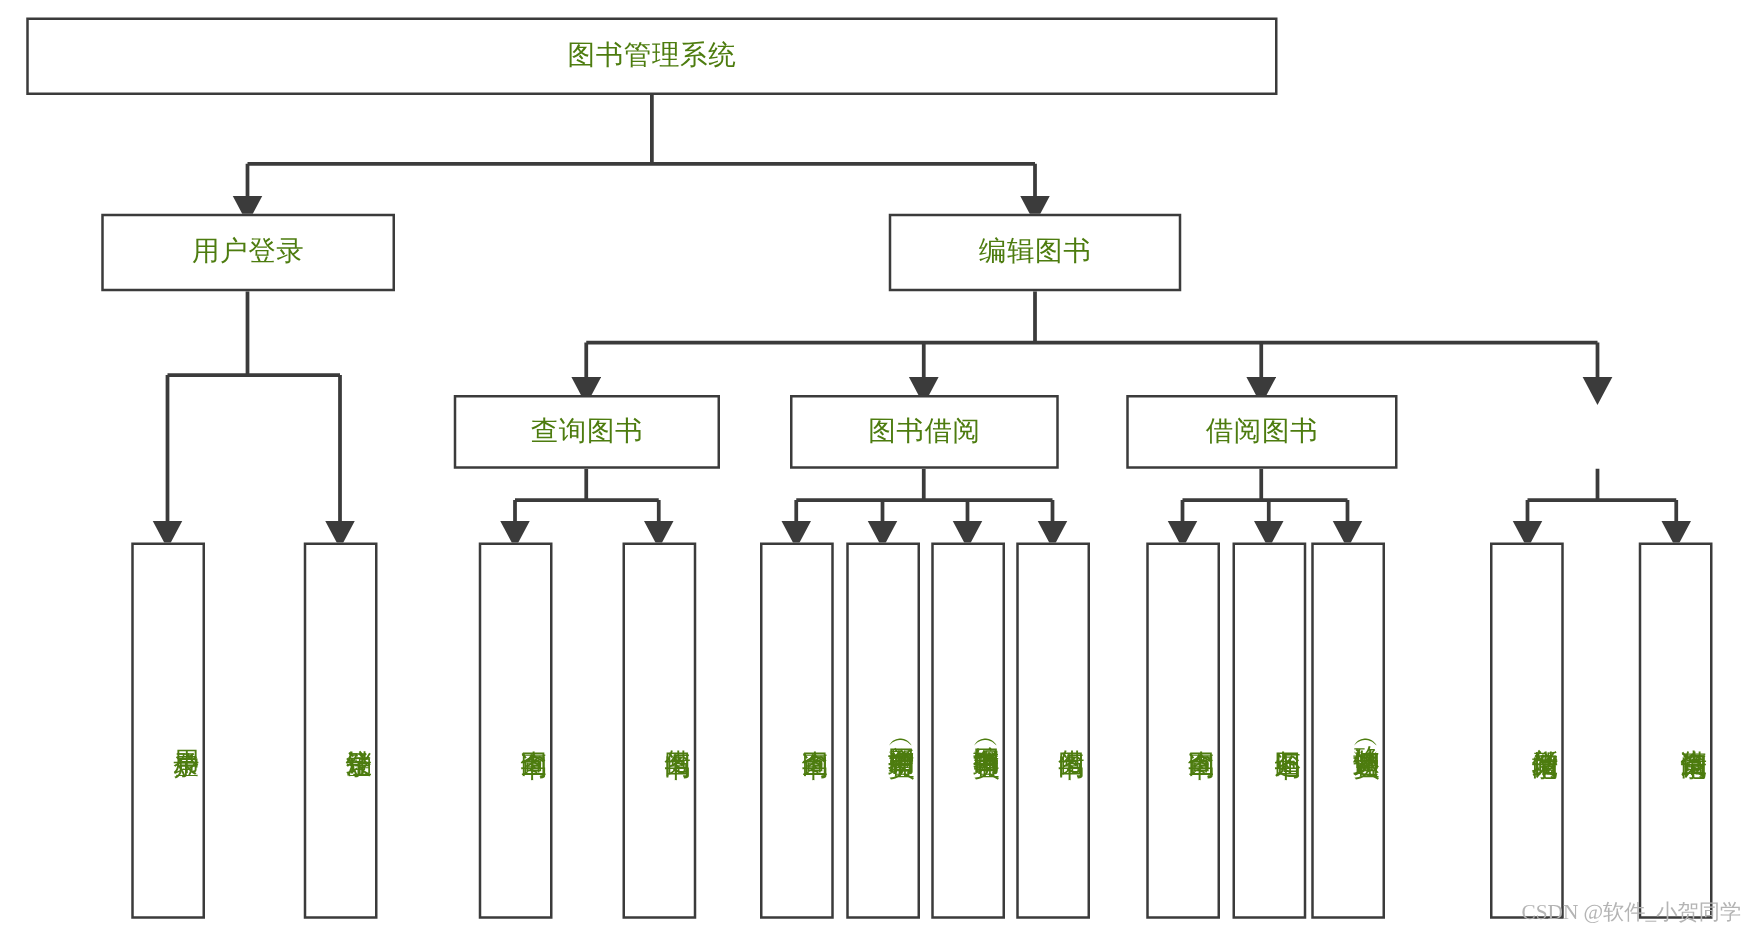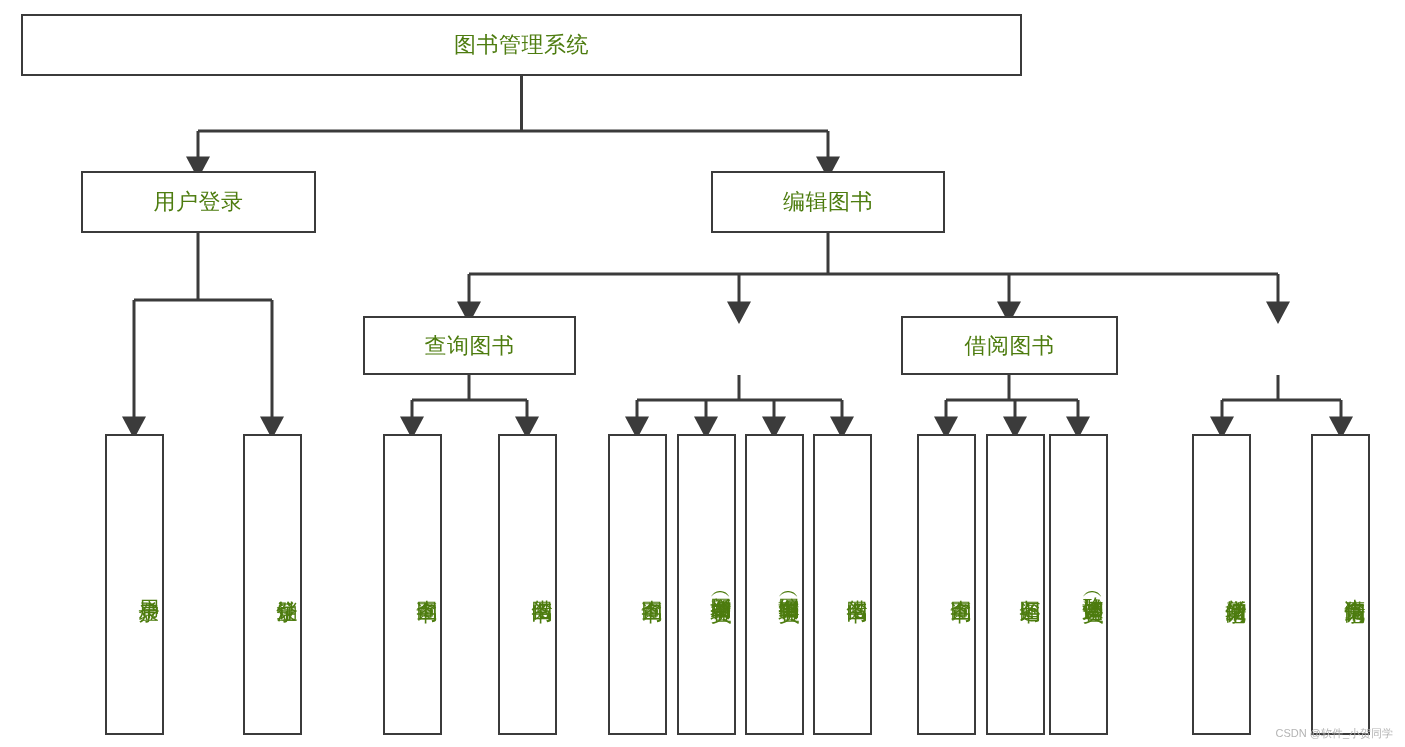--- a/index.html
+++ b/index.html
@@ -55,24 +55,24 @@
     align-items: flex-start;
     justify-content: center;
   }
   .node.v > span {
     display: block;
   }
   #watermark {
     position: absolute;
     right: 12px;
     bottom: 6px;
-    font-size: 11px;
+    font-size: 17px;
     color: #b4b4b4;
     white-space: nowrap;
-    font-family: Liberation Sans, sans-serif;
+    font-family: Liberation Serif, serif;
   }
 </style>
 </head>
 <body>
 
 <div id="canvas">
 
   <svg class="lines" viewBox="0 0 1405 747" xmlns="http://www.w3.org/2000/svg">
     <defs>
       <marker id="arrow" markerWidth="11" markerHeight="11" refX="1.2" refY="4" orient="auto" markerUnits="strokeWidth">
@@ -133,20 +133,23 @@
   <div class="node h" style="left:81px; top:171px; width:235px; height:62px;">
     <span>用户登录</span>
   </div>
   <div class="node h" style="left:711px; top:171px; width:234px; height:62px;">
     <span>编辑图书</span>
   </div>
 
   <div class="node h" style="left:363px; top:316px; width:213px; height:59px;">
     <span>查询图书</span>
   </div>
+  <div class="node h" style="left:632px; top:316px; width:215px; height:59px;">
+    <span>图书借阅</span>
+  </div>
   <div class="node h" style="left:901px; top:316px; width:217px; height:59px;">
     <span>借阅图书</span>
   </div>
 
   <div class="node v" style="left:105px; top:434px; width:59px; height:301px;">
     <span>用户登录</span>
   </div>
   <div class="node v" style="left:243px; top:434px; width:59px; height:301px;">
     <span>注销登录</span>
   </div>

